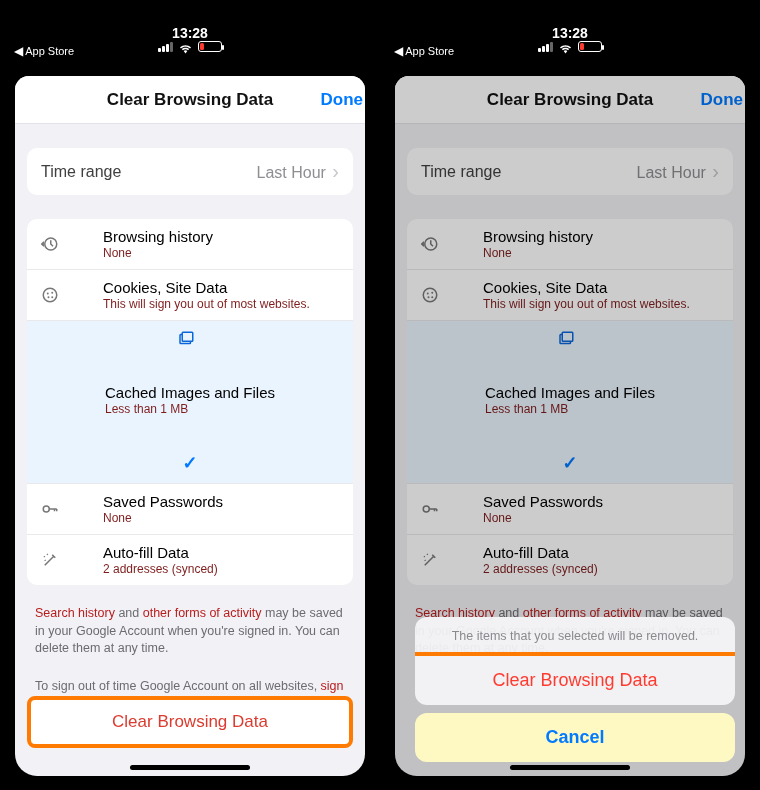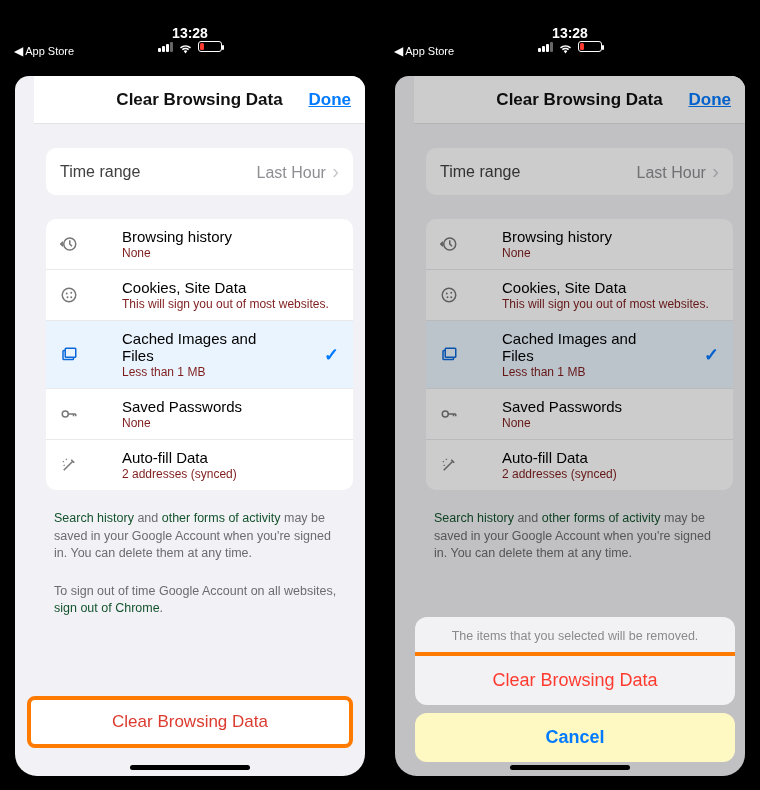--- a/index.html
+++ b/index.html
@@ -39,21 +39,20 @@
   .back-row .chev { font-size: 12px; }
   .sheet {
     position: absolute;
     left: 15px;
     right: 15px;
     top: 76px;
     bottom: 14px;
     background: #f2f2f6;
     border-radius: 14px 14px 22px 22px;
     overflow: hidden;
-    padding-left: 19px;
   }
   .sheet.dimmed::after {
     content: "";
     position: absolute;
     inset: 0;
     background: rgba(0,0,0,0.20);
     pointer-events: none;
     z-index: 5;
   }
   .header {
@@ -65,25 +64,24 @@
     position: relative;
     border-bottom: 1px solid #e3e3e7;
   }
   .header .title {
     font-size: 17px;
     font-weight: 600;
     color: #111;
   }
   .header .done {
     position: absolute;
-    right: 14px;
+    right: 2px;
     color: #007aff;
     font-size: 17px;
     font-weight: 600;
-    text-decoration: underline;
   }
   .section {
     margin: 24px 12px 0 12px;
     background: #fff;
     border-radius: 10px;
     overflow: hidden;
   }
   .timerange {
     display: flex;
     justify-content: space-between;
@@ -95,21 +93,21 @@
   .timerange .chev { color: #c7c7cc; font-size: 20px; margin-left: 2px; }
   .list-item {
     display: flex;
     align-items: center;
     padding: 9px 14px;
     border-top: 1px solid #e9e9ec;
     position: relative;
     gap: 36px;
   }
   .section .list-item:first-child { border-top: none; }
-  .list-item.selected { background: #eaf4fe; }
+  .list-item.selected { background: #eaf4fe; flex-direction: column; }
   .list-item .icon {
     width: 26px;
     display: flex;
     align-items: center;
     justify-content: flex-start;
     font-size: 18px;
     color: #777;
   }
   .list-item.selected .icon { color: #0a67d9; }
   .list-item .txt { flex: 1; }
@@ -119,21 +117,21 @@
     color: #007aff;
     font-size: 18px;
     font-weight: 700;
   }
   .note {
     margin: 20px 20px 0 20px;
     font-size: 12.5px;
     color: #6c6c70;
     line-height: 1.4;
   }
-  .note .lnk { color: #14532d; text-align: center; }
+  .note .lnk { color: #b91c1c; text-align: center; }
   .cta {
     position: absolute;
     left: 12px;
     right: 12px;
     bottom: 28px;
     background: #fff;
     border: 4px solid #ff7a00;
     border-radius: 8px;
     padding: 12px 0;
     text-align: center;

